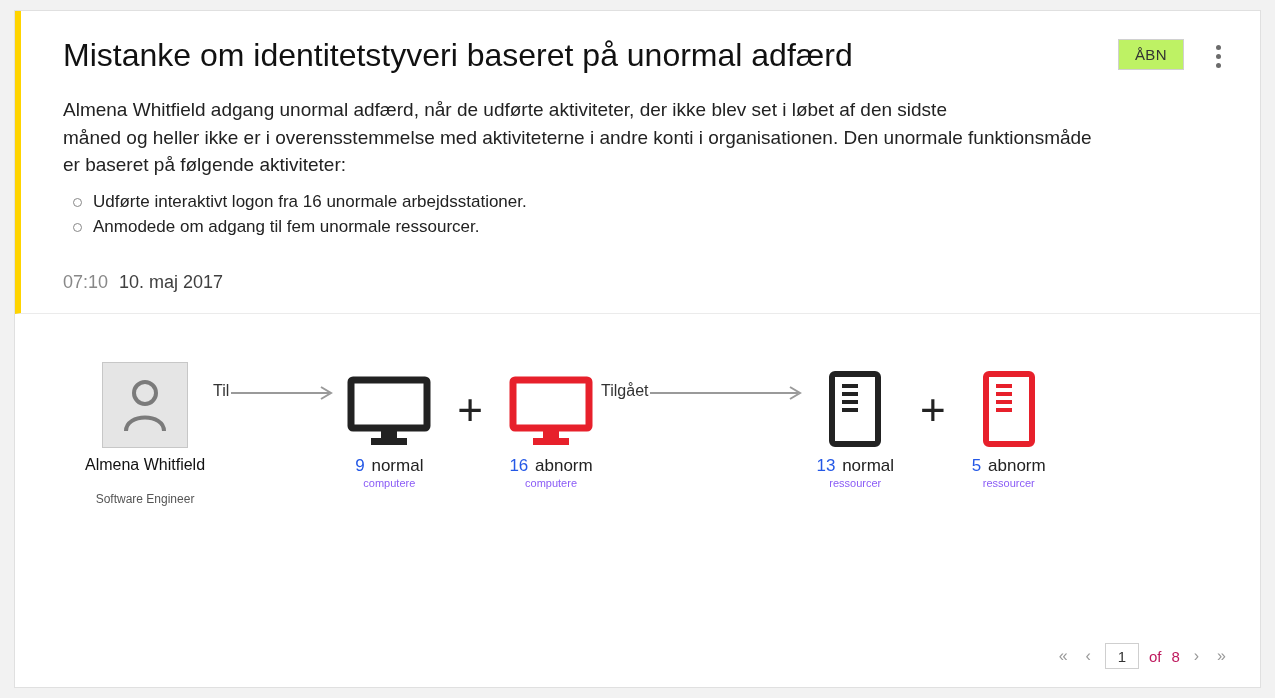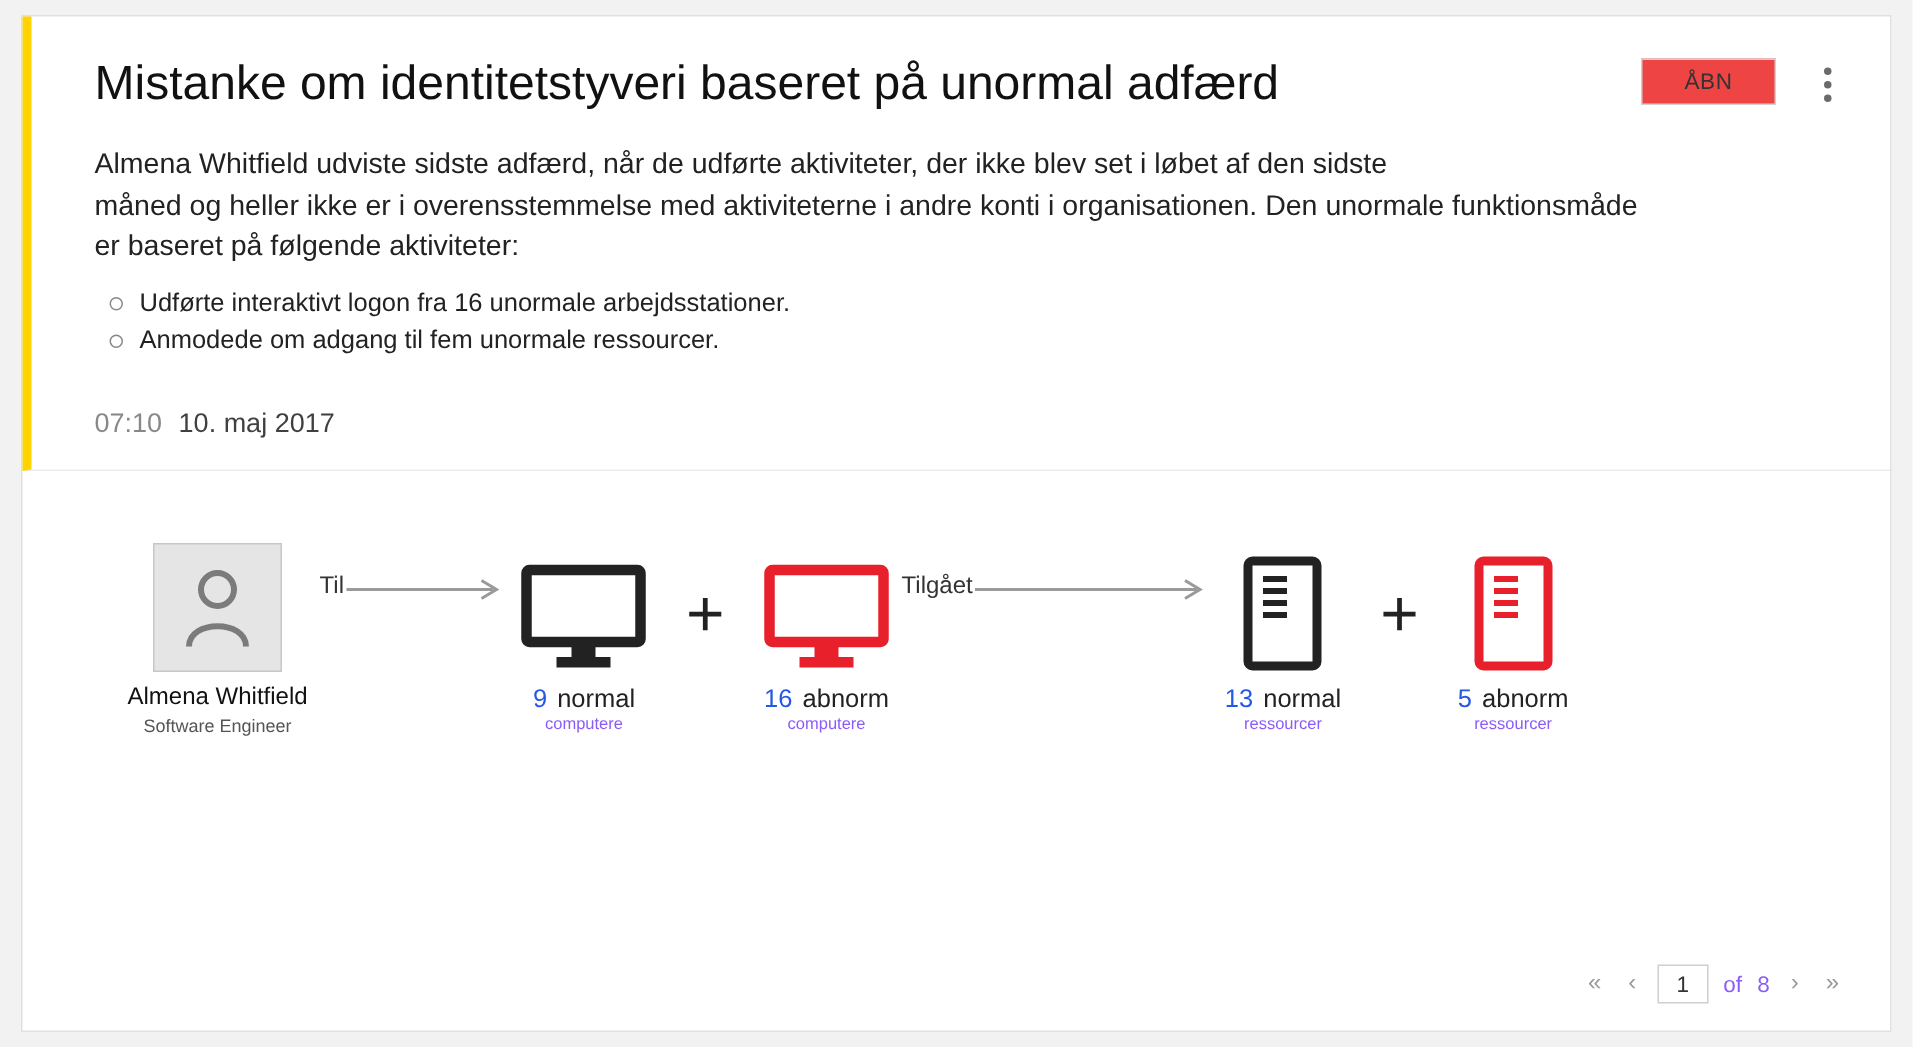--- a/index.html
+++ b/index.html
@@ -68,23 +68,23 @@
     margin-right: 6px;
   }
   .timestamp-row .date {
     color: #404040;
   }
   .open-btn {
     position: absolute;
     top: 28px;
     right: 76px;
     border: 1px solid #d0d0d0;
-    background: #ef4444;
+    background: #bef264;
     font-size: 15px;
-    padding: 6px 28px;
+    padding: 6px 16px;
     letter-spacing: 0.4px;
     cursor: pointer;
     color: #333;
   }
   .more-btn {
     position: absolute;
     top: 28px;
     right: 28px;
     width: 28px;
     height: 34px;
@@ -123,21 +123,21 @@
     justify-content: center;
   }
   .node-title {
     font-size: 16px;
     margin-top: 8px;
     color: #111;
   }
   .node-sub {
     font-size: 12px;
     color: #555;
-    margin-top: 3px;
+    margin-top: 18px;
   }
   .arrow-block {
     display: flex;
     flex-direction: row;
     align-items: center;
     margin-top: 20px;
     min-width: 120px;
   }
   .arrow-label {
     font-size: 16px;
@@ -196,39 +196,39 @@
     font-size: 16px;
   }
   .pager input {
     width: 34px;
     height: 26px;
     text-align: center;
     border: 1px solid #cfcfcf;
     font-size: 15px;
     color: #333;
   }
-  .pager .of-text { color: #8b5cf6; }
+  .pager .of-text { color: #be185d; }
 </style>
 </head>
 <body>
 
 <div class="card">
 
   <div class="header-area">
     <h1 class="title">Mistanke om identitetstyveri baseret på unormal adfærd</h1>
 
     <button class="open-btn">ÅBN</button>
     <div class="more-btn">
       <span></span>
         <span></span>
         <span></span>
     </div>
 
     <div class="description">
-      <span>Almena Whitfield udviste sidste adfærd, når de udførte aktiviteter, der ikke blev set i løbet af den sidste</span><br>
+      <span>Almena Whitfield adgang unormal adfærd, når de udførte aktiviteter, der ikke blev set i løbet af den sidste</span><br>
       <span>måned og heller ikke er i overensstemmelse med aktiviteterne i andre konti i organisationen. Den unormale funktionsmåde</span><br>
       <span>er baseret på følgende aktiviteter:</span>
     </div>
 
     <ul class="bullets">
       <li>Udførte interaktivt logon fra 16 unormale arbejdsstationer.</li>
       <li>Anmodede om adgang til fem unormale ressourcer.</li>
     </ul>
 
     <div class="timestamp-row">

